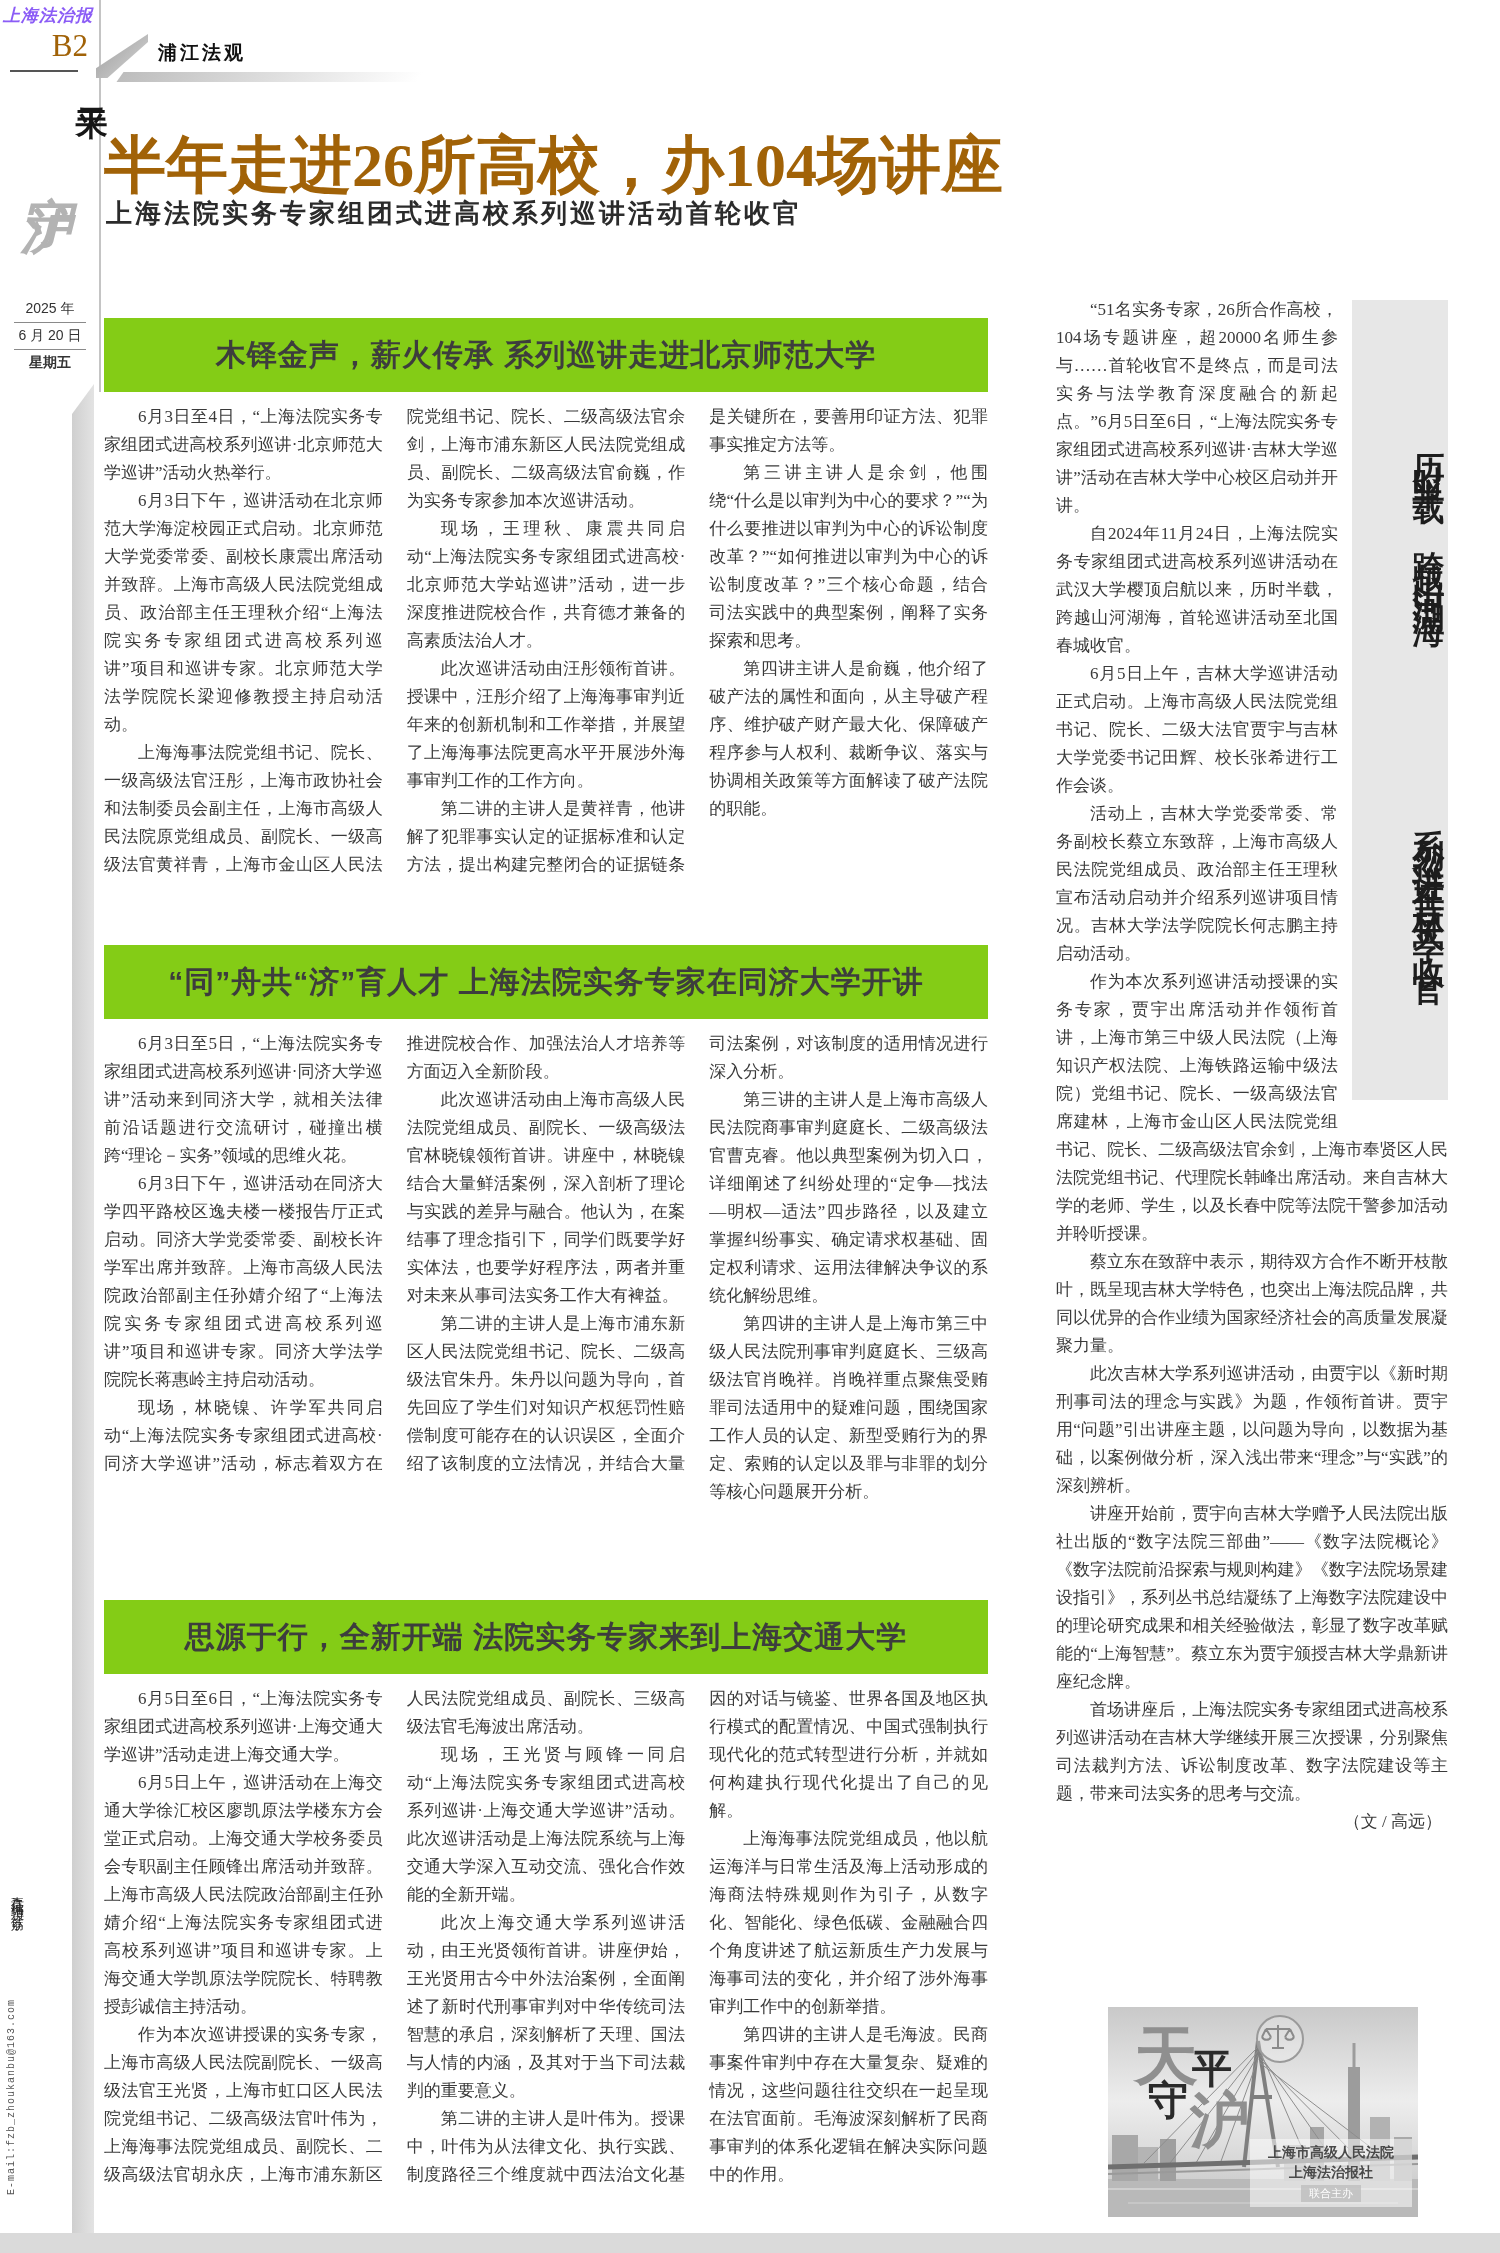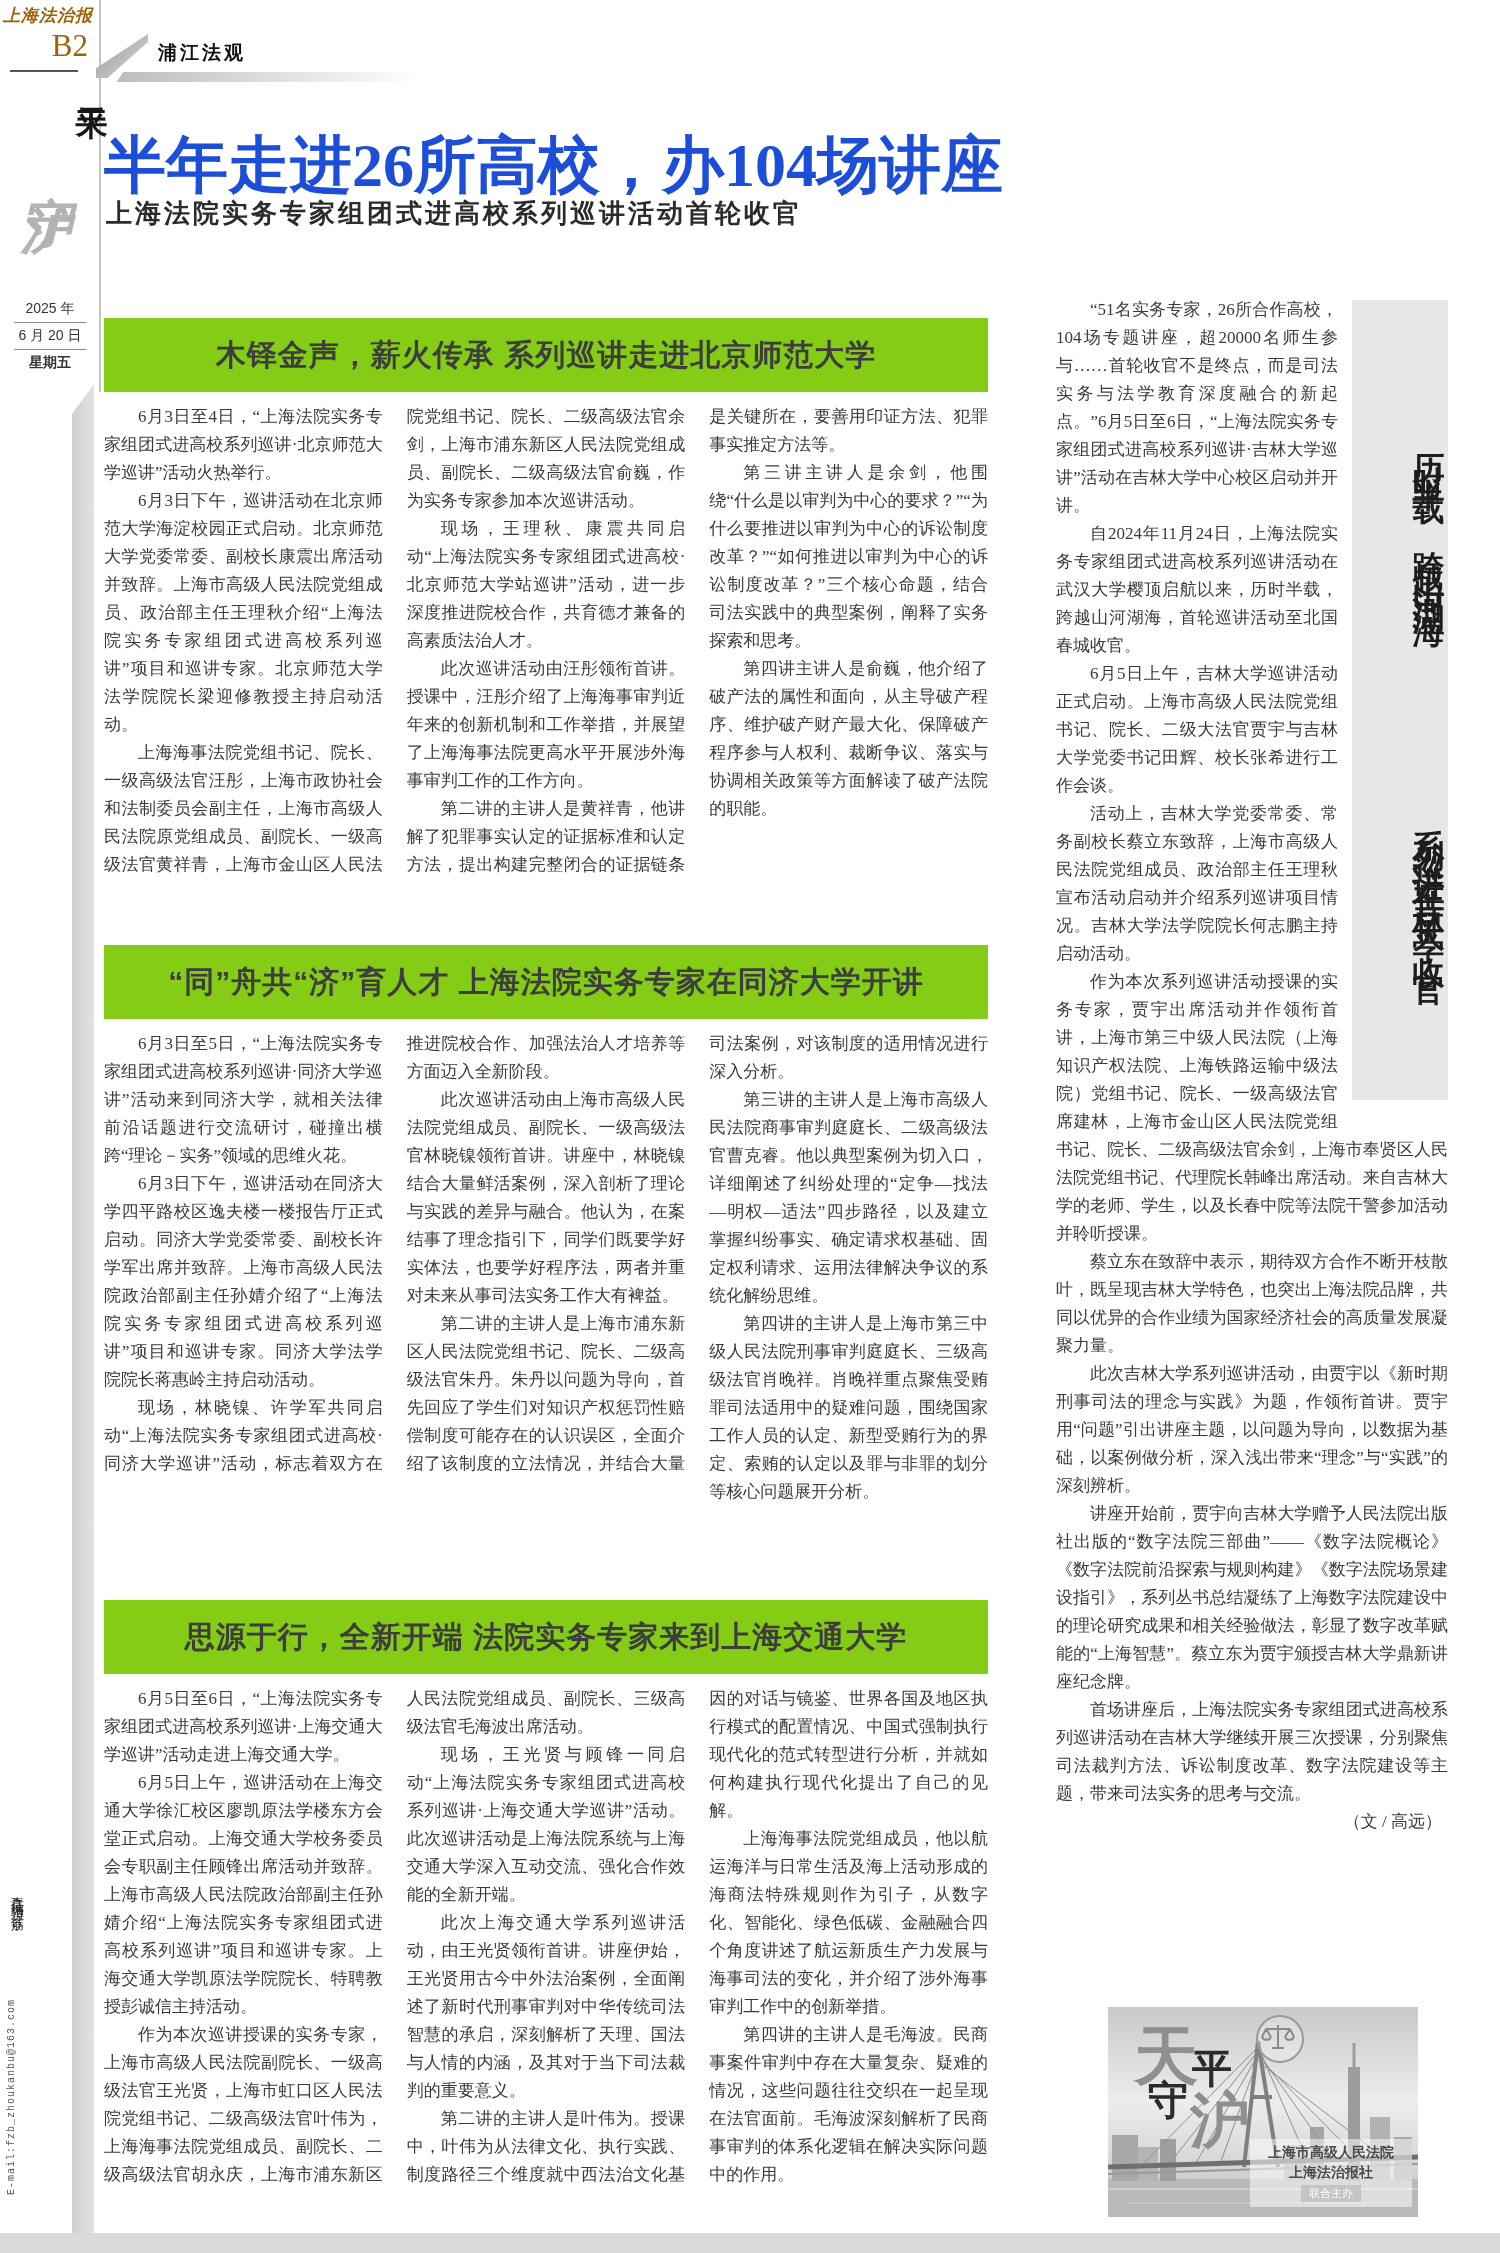--- a/index.html
+++ b/index.html
@@ -13,21 +13,21 @@
   .frame-band-left{
     position:absolute;left:72px;top:384px;width:22px;height:1849px;
     background:linear-gradient(to right,#cfcfcf,#e3e3e3);
     clip-path:polygon(0 30px,100% 0,100% 100%,0 100%);
   }
   .frame-band-bottom{position:absolute;left:0;bottom:0;width:1500px;height:20px;background:#dadada;}
 
   
   .masthead{position:absolute;left:0;top:0;width:96px;height:2253px;}
   .paper-name{position:absolute;left:0;top:4px;width:96px;text-align:center;
-    font-size:17px;font-weight:bold;font-style:italic;color:#a16207;letter-spacing:1px;}
+    font-size:17px;font-weight:bold;font-style:italic;color:#8b5cf6;letter-spacing:1px;}
   .page-no{position:absolute;left:0;top:28px;width:88px;text-align:right;
     font-size:31px;color:#a16207;font-family:"Liberation Serif",serif;}
   .page-no-rule{position:absolute;left:10px;top:70px;width:68px;height:2px;background:#555;}
   .col-title-1{position:absolute;left:0;top:82px;width:88px;text-align:center;
     writing-mode:vertical-rl;font-size:32px;font-weight:bold;color:#161616;letter-spacing:2px;left:26px;}
   .col-title-2{position:absolute;left:20px;top:155px;width:60px;
     writing-mode:vertical-rl;font-size:50px;color:#b3b3b3;font-style:italic;font-weight:bold;letter-spacing:6px;}
   .date-block{position:absolute;left:6px;top:300px;width:88px;text-align:center;font-size:14px;color:#333;
     font-family:"Liberation Sans","DejaVu Sans",sans-serif;}
   .date-block .rule{height:1px;background:#8a8a8a;margin:4px 8px;}
@@ -40,21 +40,21 @@
 
   
   .tag-wedge{position:absolute;left:96px;top:34px;width:52px;height:44px;
     background:linear-gradient(135deg,#9a9a9a,#d8d8d8);
     clip-path:polygon(100% 0,100% 18%,22% 100%,0 100%,0 78%);}
   .tag-label{position:absolute;left:158px;top:40px;font-size:19px;font-weight:bold;color:#111;
     letter-spacing:3px;font-family:"Liberation Sans","DejaVu Sans",sans-serif;}
   .tag-underbar{position:absolute;left:120px;top:72px;width:300px;height:10px;
     background:linear-gradient(to right,#bdbdbd,rgba(230,230,230,0));transform:skewX(-35deg);}
   .headline{position:absolute;left:104px;top:88px;width:890px;
-    font-size:62px;font-weight:900;color:#1d4ed8;letter-spacing:0;line-height:1.15;
+    font-size:62px;font-weight:900;color:#a16207;letter-spacing:0;line-height:1.15;
     font-family:"Liberation Serif","DejaVu Serif",serif;white-space:nowrap;}
   .subheadline{position:absolute;left:106px;top:196px;width:890px;
     font-size:26px;font-weight:600;color:#2b2b2b;letter-spacing:3px;
     font-family:"Liberation Sans","DejaVu Sans",sans-serif;}
 
   
   .main-left{position:absolute;left:104px;top:318px;width:884px;}
   .section+.section{margin-top:18px;}
   .section-header{height:74px;line-height:74px;background:#84cc16;text-align:center;
     font-size:30px;font-weight:bold;color:#3d3d3d;letter-spacing:1px;

